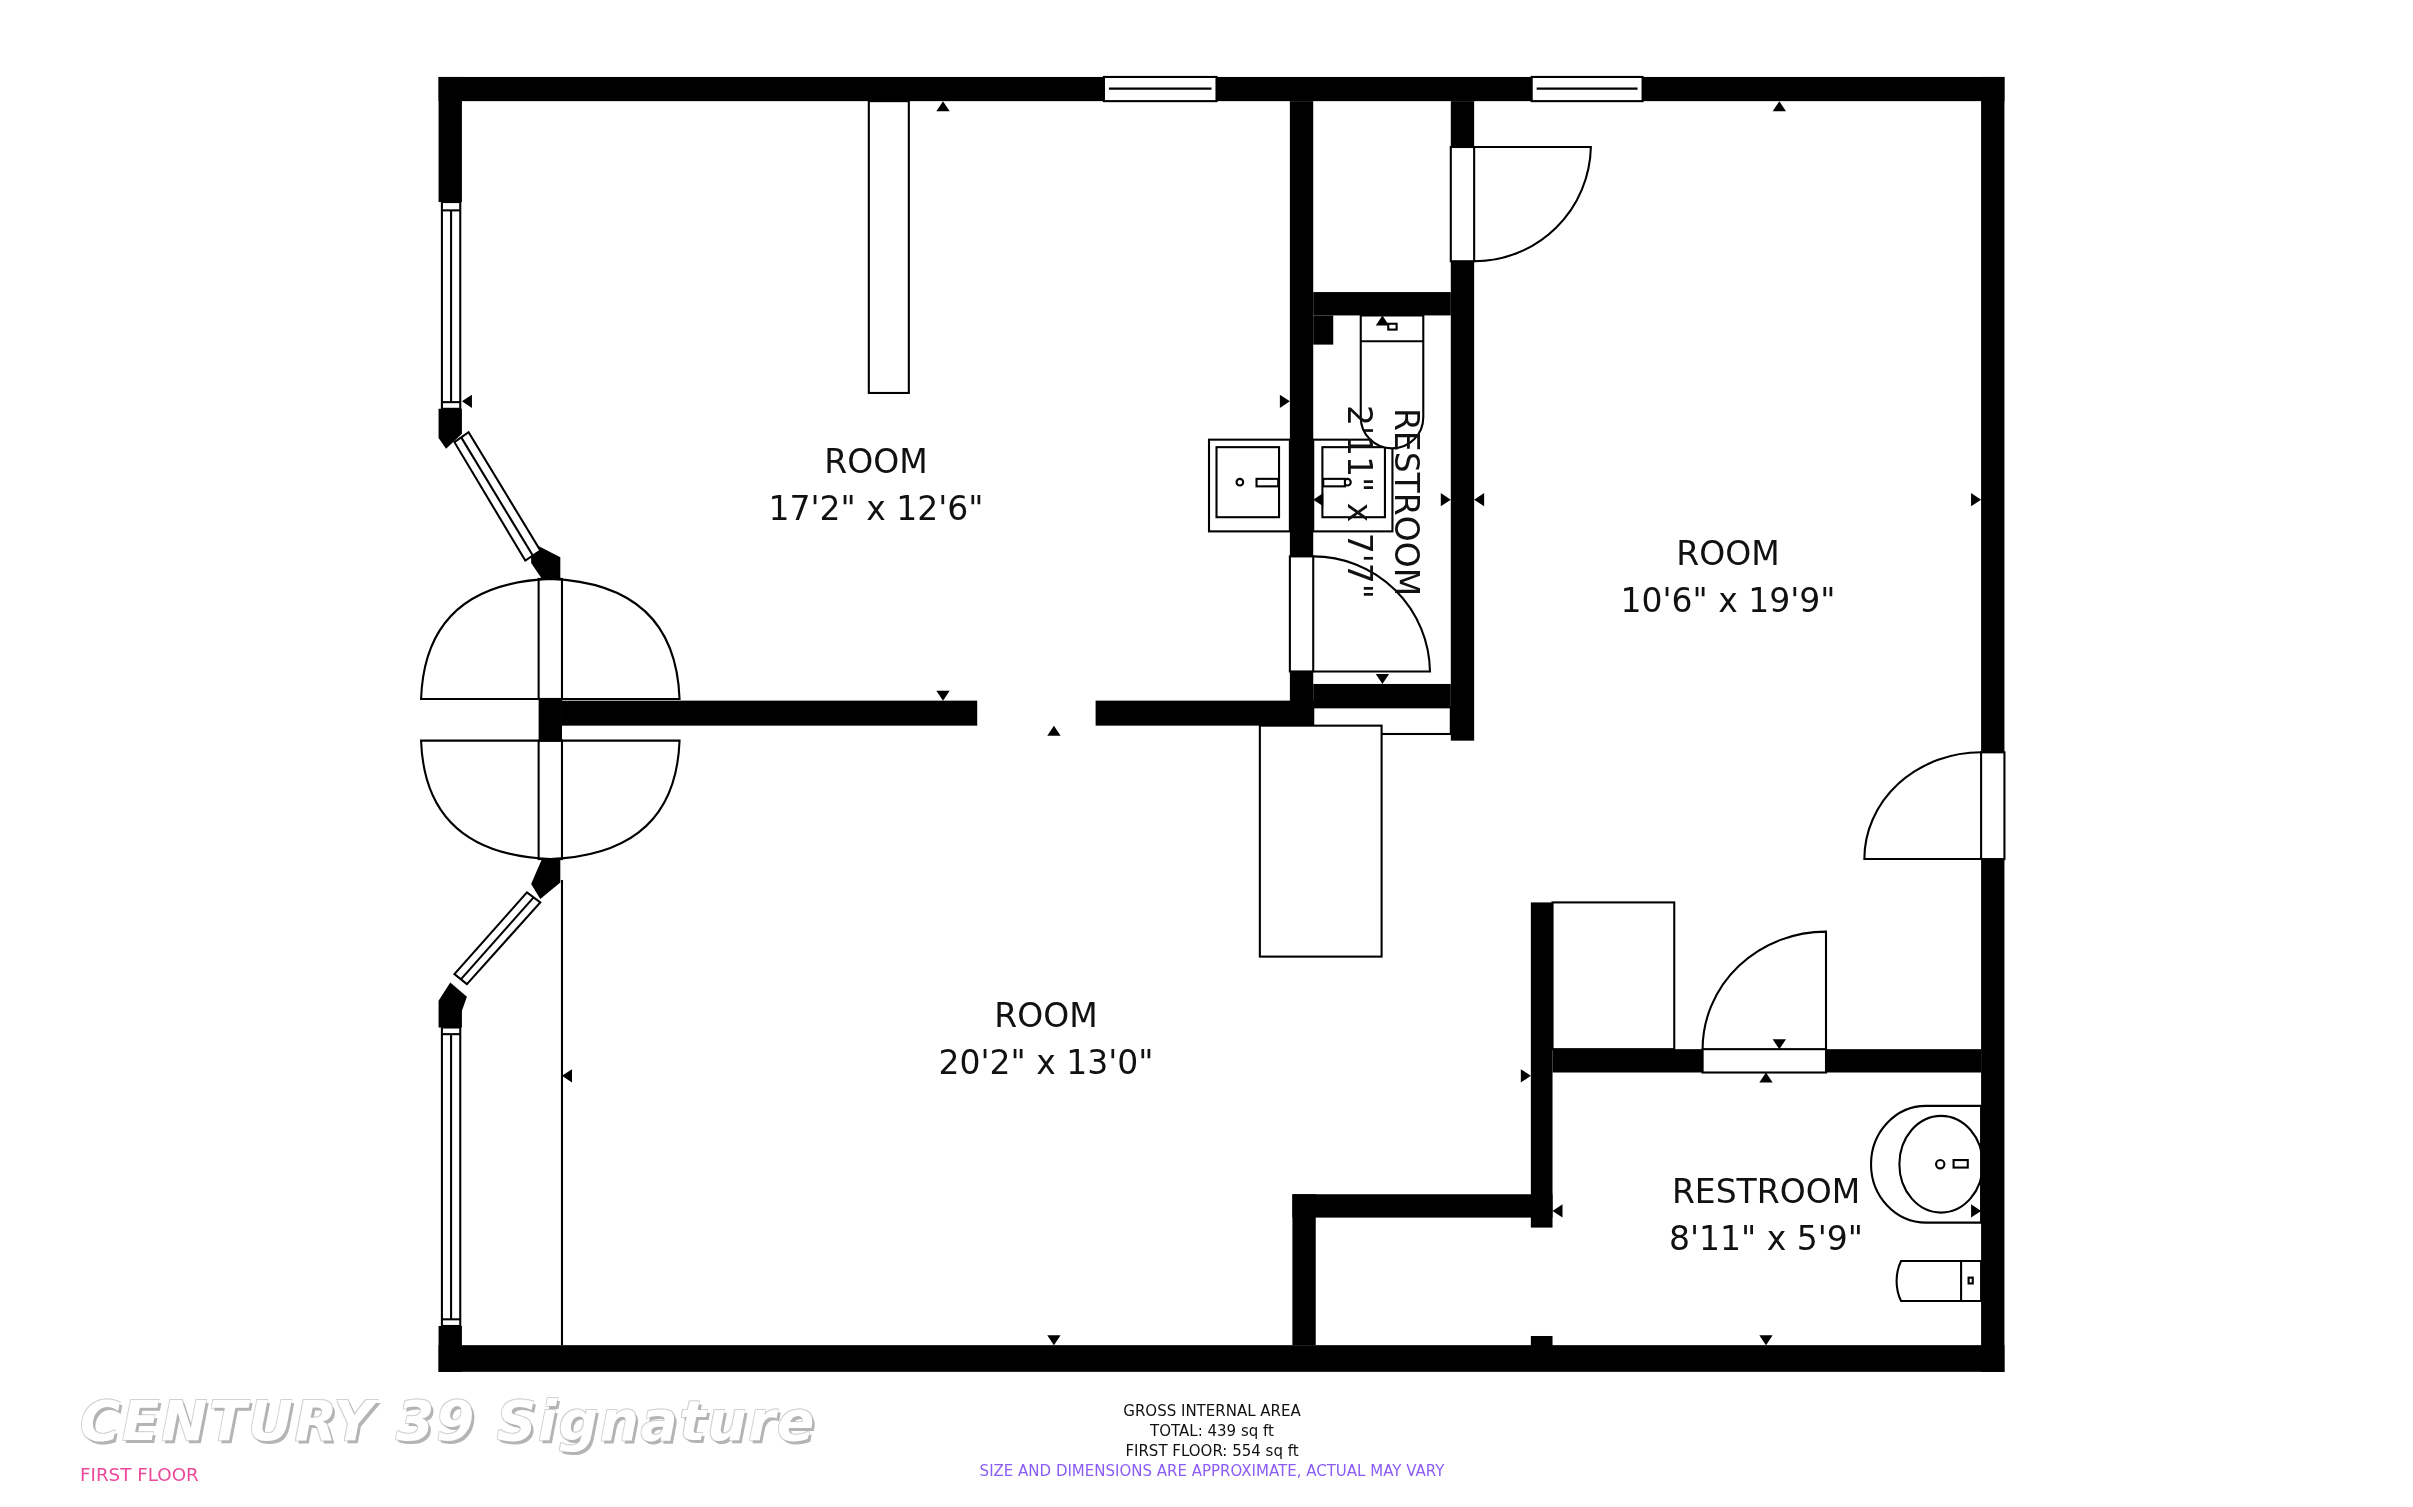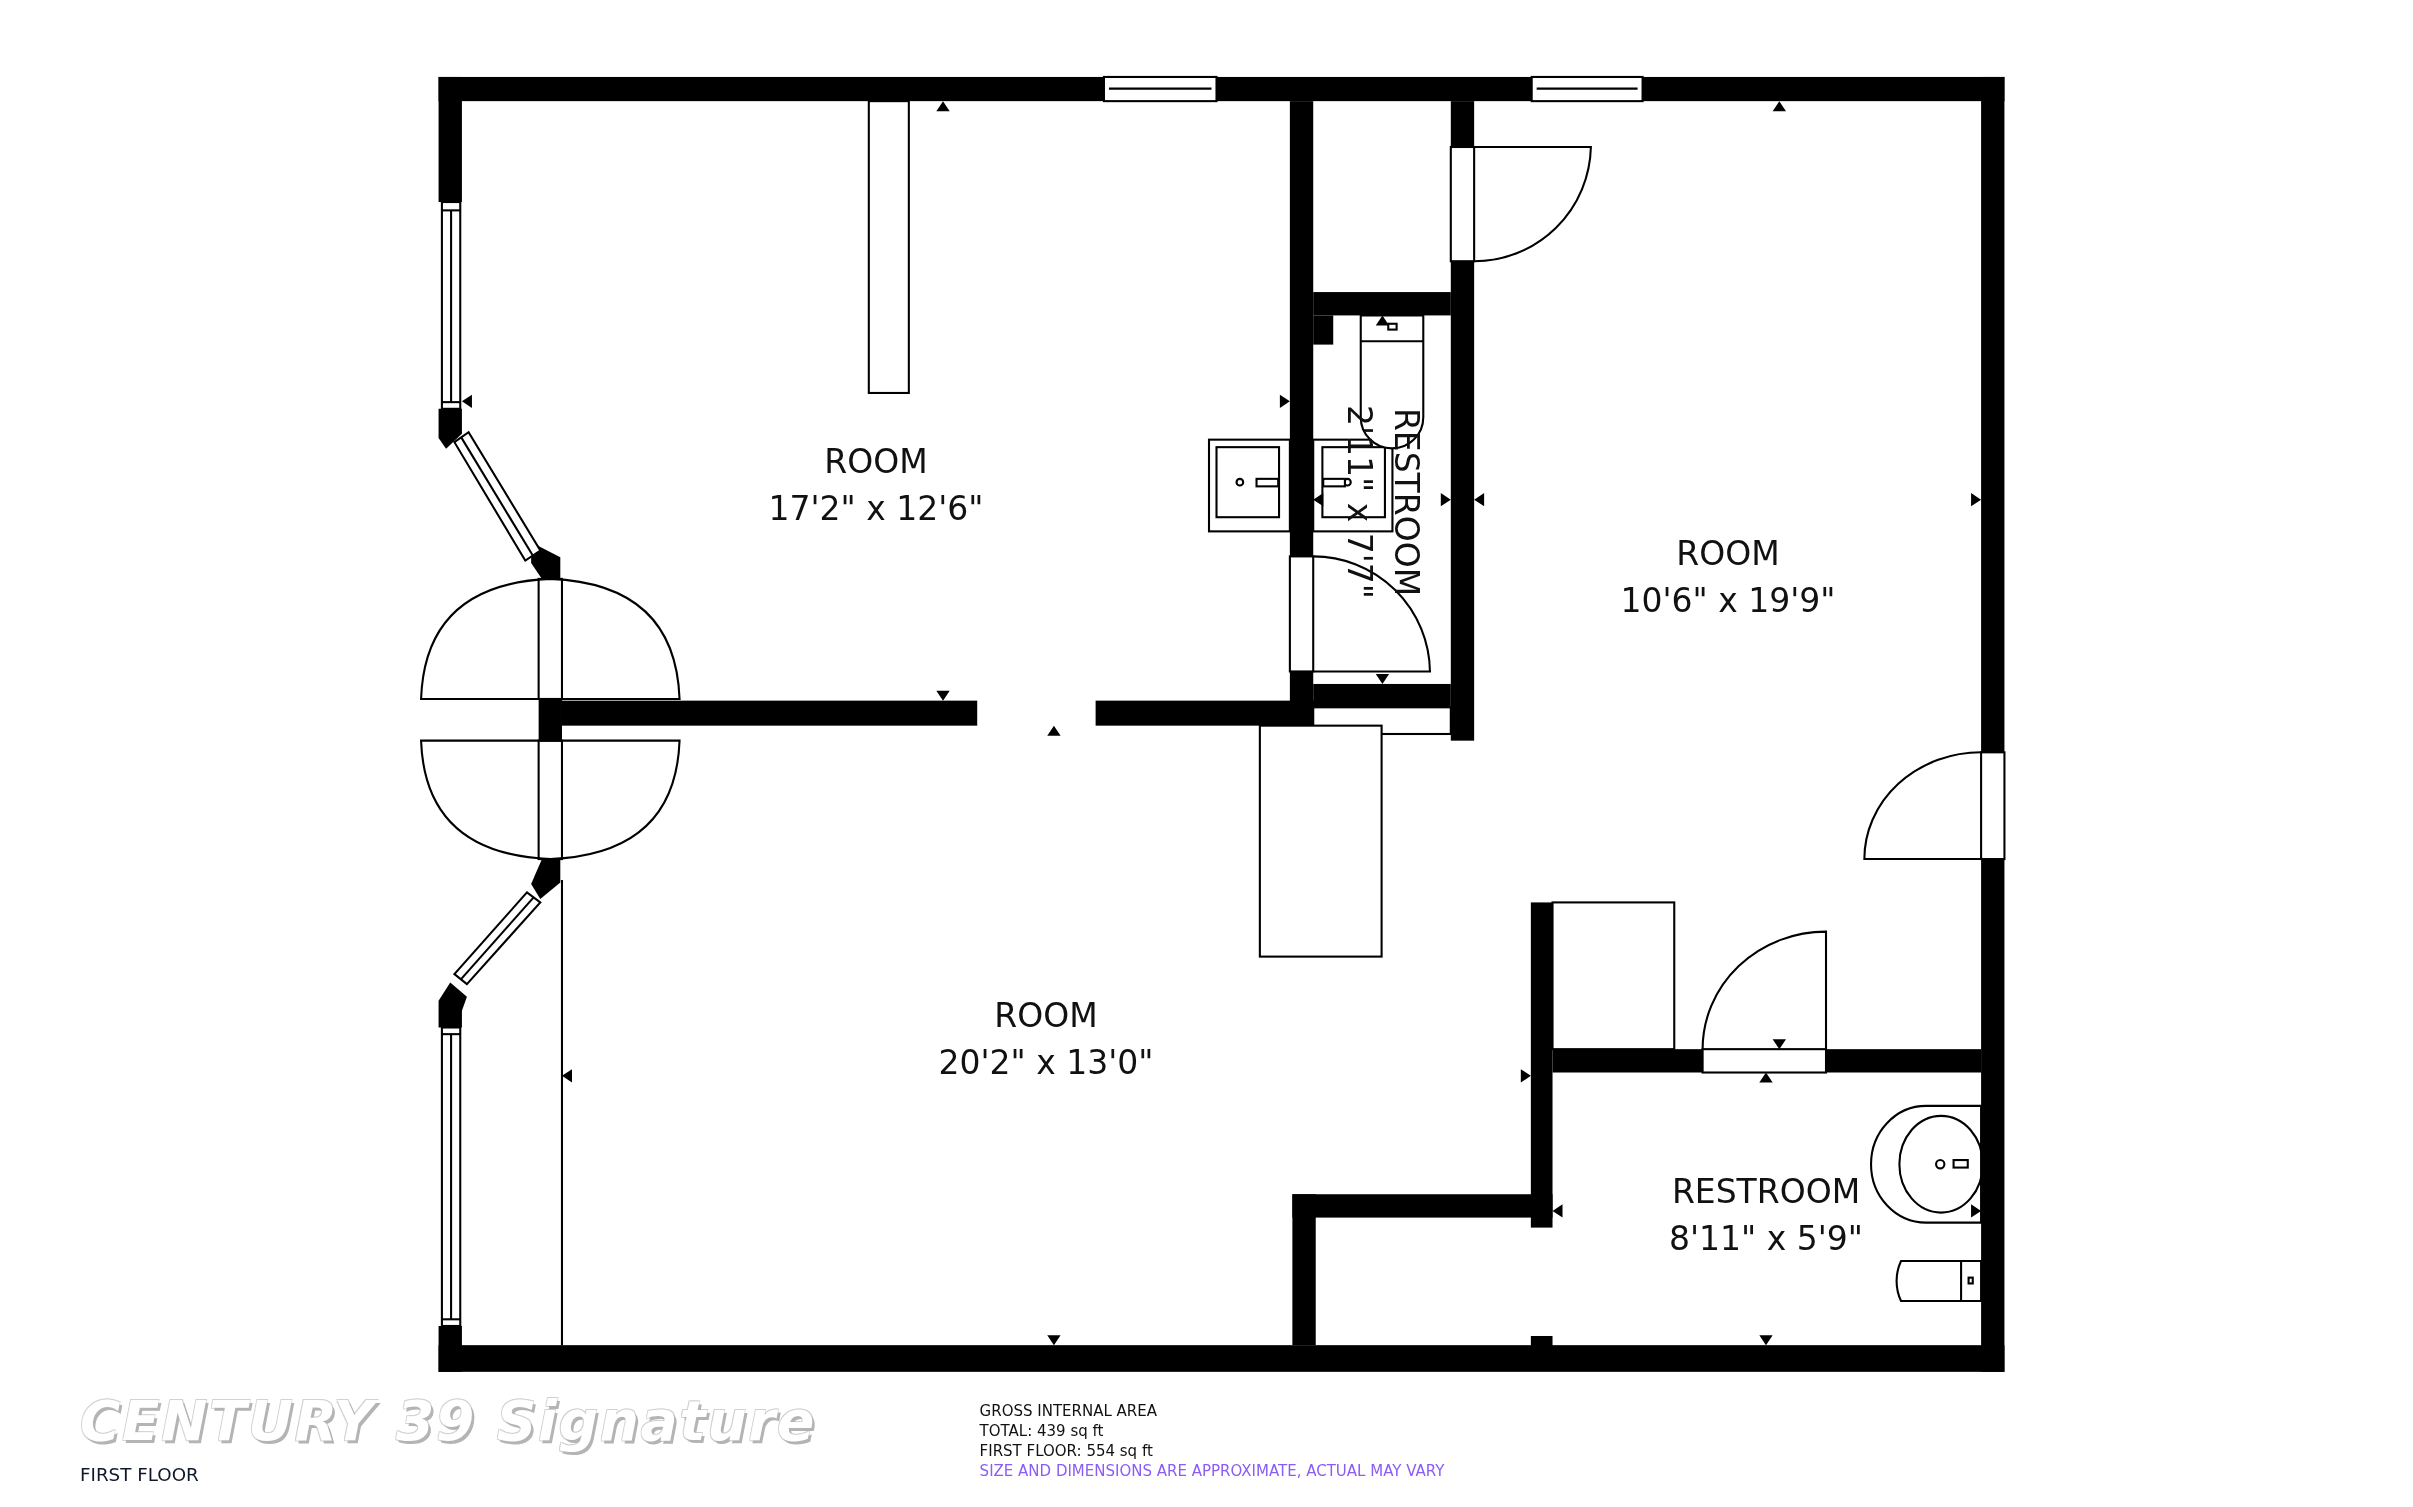--- a/index.html
+++ b/index.html
@@ -5,22 +5,22 @@
   html, body { margin:0; padding:0; background:#ffffff; }
   body { width:2413px; height:1508px; position:relative; overflow:hidden; font-family:"DejaVu Sans", sans-serif; }
   #plan { position:absolute; left:0; top:0; width:2413px; height:1508px; }
   .wall { fill:#000000; }
   .fix { fill:#ffffff; stroke:#000000; stroke-width:2.5; }
   .thin { fill:none; stroke:#000000; stroke-width:2.5; }
   .tri { fill:#000000; }
   .room-label { position:absolute; text-align:center; color:#111111; font-family:"DejaVu Sans", sans-serif; font-size:33px; line-height:47px; transform:translateX(-50%); white-space:nowrap; }
   .room-label.rot { transform:translate(-50%,-50%) rotate(90deg); }
   .logo { position:absolute; left:80px; top:1389px; font-family:"DejaVu Sans", sans-serif; font-style:italic; font-weight:bold; font-size:55px; letter-spacing:1.7px; color:#ffffff; text-shadow: 2.5px 3.3px 0 #b4b4b4, -0.8px -0.8px 0 #d2d2d2, 0.8px -0.8px 0 #d2d2d2, -0.8px 0.8px 0 #d2d2d2; }
-  .floor-name { position:absolute; left:80px; top:1464px; font-family:"DejaVu Sans", sans-serif; font-size:18.3px; color:#0f172a; }
-  .area { position:absolute; left:1212px; top:1401px; transform:translateX(-50%); font-family:"DejaVu Sans", sans-serif; font-size:15px; line-height:20px; color:#111111; white-space:nowrap; }
+  .floor-name { position:absolute; left:80px; top:1464px; font-family:"DejaVu Sans", sans-serif; font-size:18.3px; color:#ec4899; }
+  .area { position:absolute; left:1212px; top:1401px; transform:translateX(-50%); text-align:center; font-family:"DejaVu Sans", sans-serif; font-size:15px; line-height:20px; color:#111111; white-space:nowrap; }
   .area .disclaimer { color:#8b5cf6; }
 </style>
 </head>
 <body>
 
 <svg id="plan" viewBox="0 0 2894 1808" xmlns="http://www.w3.org/2000/svg">
 
   <g>
 
     <rect class="wall" x="526" y="92" width="798" height="29"></rect>

